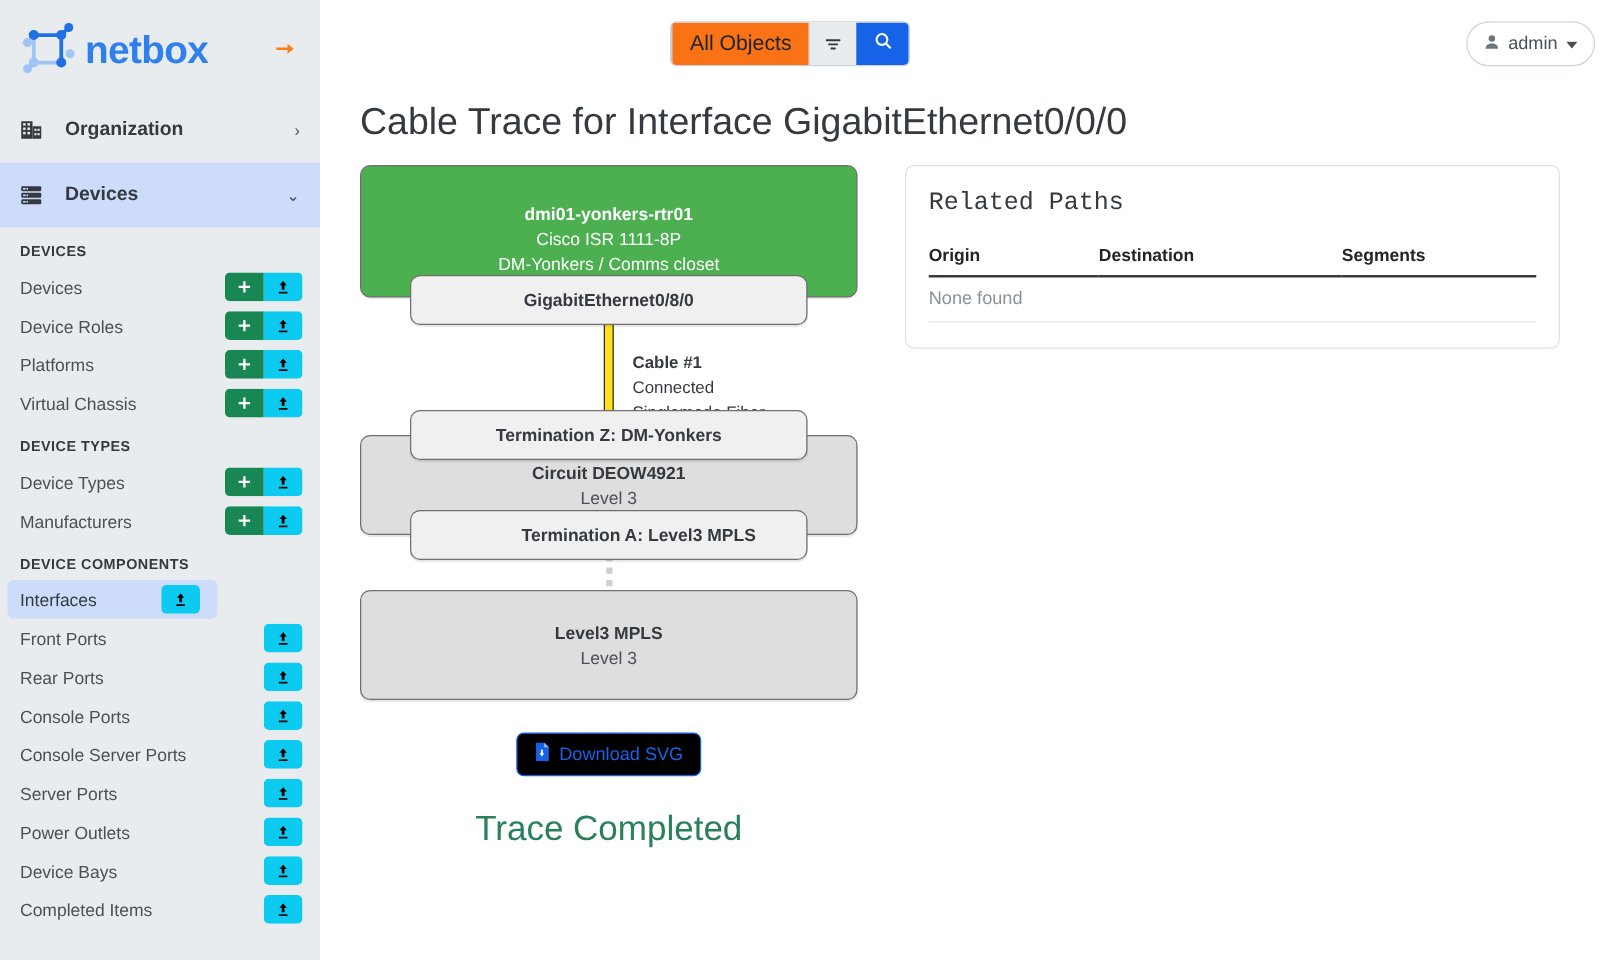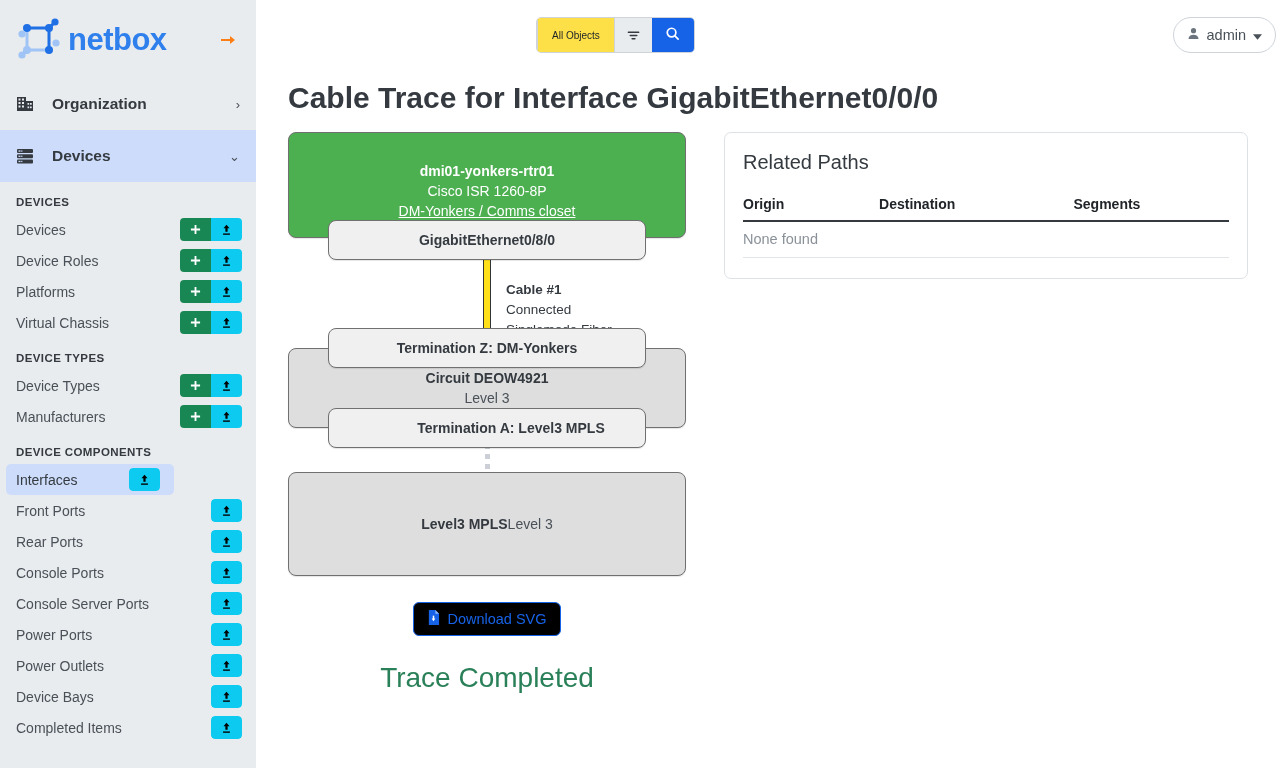--- a/index.html
+++ b/index.html
@@ -103,22 +103,22 @@
   }
   .search-input {
     width: 278px; border: 0; outline: none;
     padding: 0 12px; font-size: 14.5px;
     font-family: "Liberation Sans", sans-serif;
     color: #212529; background: #fff;
   }
   .search-input::placeholder { color: #6c757d; }
   .search-scope {
     display: flex; align-items: center; justify-content: center;
-    padding: 0 14px; background: #fde047;
-    font-size: 10px; color: #212529;
+    padding: 0 14px; background: #f97316;
+    font-size: 17px; color: #212529;
     border-left: 1px solid #ced4da;
     cursor: pointer; white-space: nowrap;
   }
   .search-filter {
     display: flex; align-items: center; justify-content: center;
     width: 38px; background: #e9ecef;
     border-left: 1px solid #ced4da; cursor: pointer;
   }
   .search-go {
     display: flex; align-items: center; justify-content: center;
@@ -134,21 +134,21 @@
   }
 
   
   #main {
     position: absolute; left: 256px; top: 70px;
     width: 1024px; height: 698px;
     background: #ffffff;
     padding: 0 16px;
   }
   .page-title {
-    font-size: 30px; font-weight: 700; color: #343a40;
+    font-size: 30px; font-weight: 400; color: #343a40;
     margin: 4px 0 0 16px; line-height: 48px;
   }
 
   .row { display: flex; margin-top: 10px; padding: 0 16px; }
   .col-trace { width: 410px; flex: 0 0 410px; }
   .col-side { flex: 1 1 auto; padding-left: 26px; }
 
   
   .trace { position: relative; width: 398px; }
   .node {
@@ -158,21 +158,21 @@
     text-align: center;
     box-shadow: 0 1px 1px rgba(0,0,0,0.10);
   }
   .node-device {
     background: #4caf50; color: #ffffff;
     height: 106px; padding-top: 28px;
     width: 398px;
   }
   .node-device .n1 { font-size: 14px; font-weight: 700; line-height: 20px; }
   .node-device .n2 { font-size: 14px; font-weight: 400; line-height: 20px; }
-  .node-device .n3 { font-size: 14px; font-weight: 400; line-height: 20px; text-decoration: underline; }
+  .node-device .n3 { font-size: 14px; font-weight: 400; line-height: 20px; }
 
   .term {
     background: #f0f0f0; color: #343a40;
     width: 318px; height: 40px; margin: -18px auto 0 auto;
     display: flex; align-items: center; justify-content: center;
     font-size: 14px; font-weight: 700;
     position: relative; z-index: 3;
   }
 
   .cable-zone {
@@ -214,22 +214,22 @@
 
   .dots {
     height: 42px; display: flex; flex-direction: column;
     align-items: center; justify-content: center; gap: 5px;
     margin-top: 2px;
   }
   .dot { width: 5px; height: 5px; background: #ccd0d6; }
 
   .node-end {
     background: #dedede; color: #343a40;
-    width: 398px; height: 104px;
-    display: flex; 
+    width: 398px; height: 88px;
+    display: flex; flex-direction: column;
     align-items: center; justify-content: center;
   }
   .node-end .e1 { font-size: 14px; font-weight: 700; line-height: 20px; }
   .node-end .e2 { font-size: 14px; font-weight: 400; color:#495057; line-height: 20px; }
 
   .dl-wrap { text-align: center; margin-top: 26px; }
   .dl-btn {
     display: inline-flex; align-items: center; gap: 7px;
     border: 1px solid #1763e8; border-radius: 6px;
     color: #1763e8; background: #000000;
@@ -241,21 +241,21 @@
     font-size: 28px; color: #2a8058;
   }
 
   
   .card {
     border: 1px solid #dee2e6; border-radius: 7px;
     background: #fff; padding: 18px 18px 20px 18px;
   }
   .card h2 {
     margin: 0 0 22px 0;
-    font-size: 20px; font-weight: 400; color: #343a40;
+    font-size: 20px; font-weight: 400; color: #343a40; font-family: Liberation Mono, monospace;
   }
   table.rp { width: 100%; border-collapse: collapse; }
   table.rp th {
     text-align: left; font-size: 14px; font-weight: 700;
     color: #212529; padding: 0 0 8px 0;
     border-bottom: 2px solid #343a40;
   }
   table.rp td {
     font-size: 14.5px; color: #8a9199;
     padding: 9px 0 10px 0;
@@ -491,21 +491,21 @@
     <span class="btn-grp">
       <span class="mini-btn mini-imp" style="border-radius:4px">
           <svg viewBox="0 0 12 14" width="11" height="12">
             <path d="M6 1l3.5 4h-2.2v4H4.7V5H2.5z" fill="#000"></path>
             <rect x="2" y="11" width="8" height="1.6" fill="#000"></rect>
           </svg>
         </span>
     </span>
   </div>
   <div class="nav-item">
-    <span class="label">Power Ports</span>
+    <span class="label">Server Ports</span>
     <span class="btn-grp">
       <span class="mini-btn mini-imp" style="border-radius:4px">
           <svg viewBox="0 0 12 14" width="11" height="12">
             <path d="M6 1l3.5 4h-2.2v4H4.7V5H2.5z" fill="#000"></path>
             <rect x="2" y="11" width="8" height="1.6" fill="#000"></rect>
           </svg>
         </span>
     </span>
   </div>
   <div class="nav-item">
@@ -583,21 +583,21 @@
 
   <h1 class="page-title">Cable Trace for Interface GigabitEthernet0/0/0</h1>
 
   <div class="row">
 
     <div class="col-trace">
       <div class="trace">
 
         <div class="node node-device">
           <div class="n1">dmi01-yonkers-rtr01</div>
-          <div class="n2">Cisco ISR 1260-8P</div>
+          <div class="n2">Cisco ISR 1111-8P</div>
           <div class="n3">DM-Yonkers / Comms closet</div>
         </div>
 
         <div class="node term">GigabitEthernet0/8/0</div>
 
         <div class="cable-zone">
           <div class="cable-line"></div>
           <div class="cable-text">
             <div class="c1">Cable #1</div>
             <div class="c2">Connected</div>

